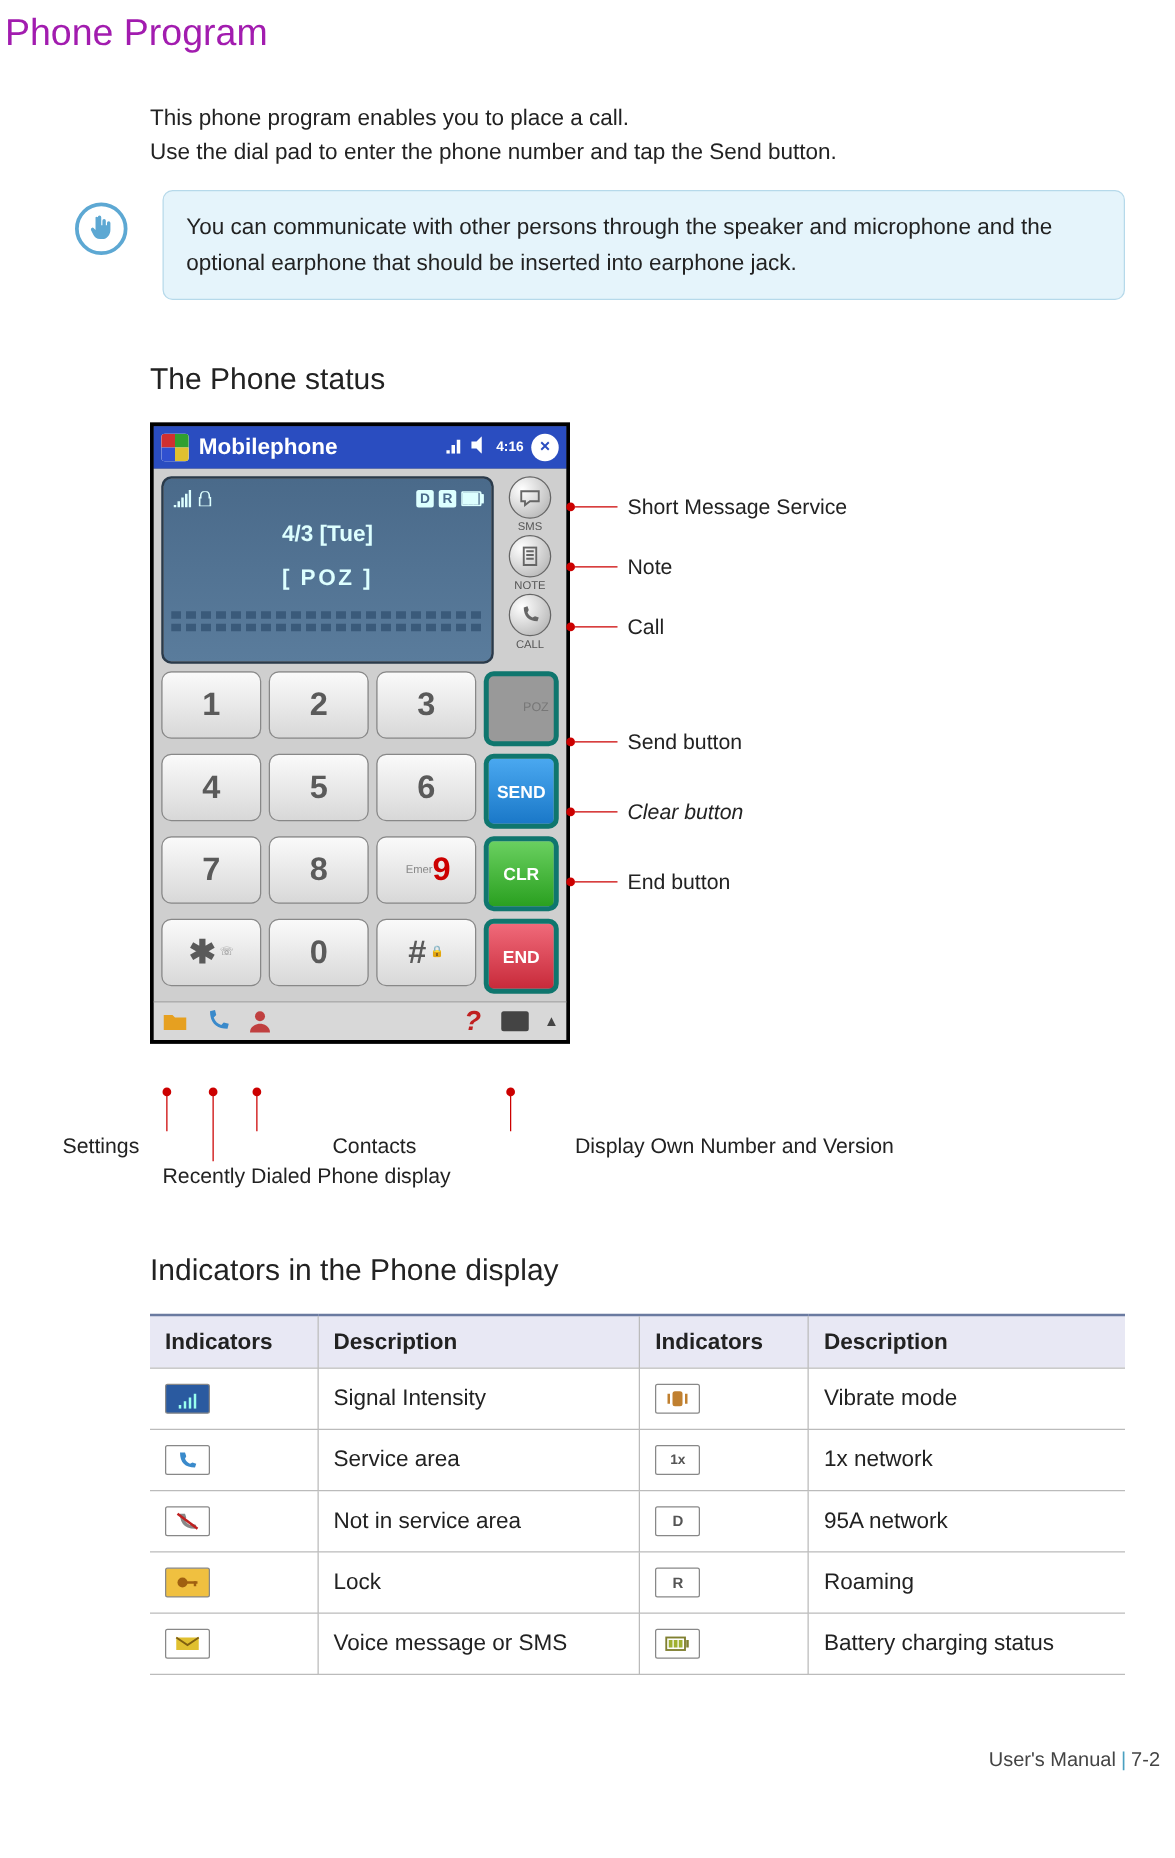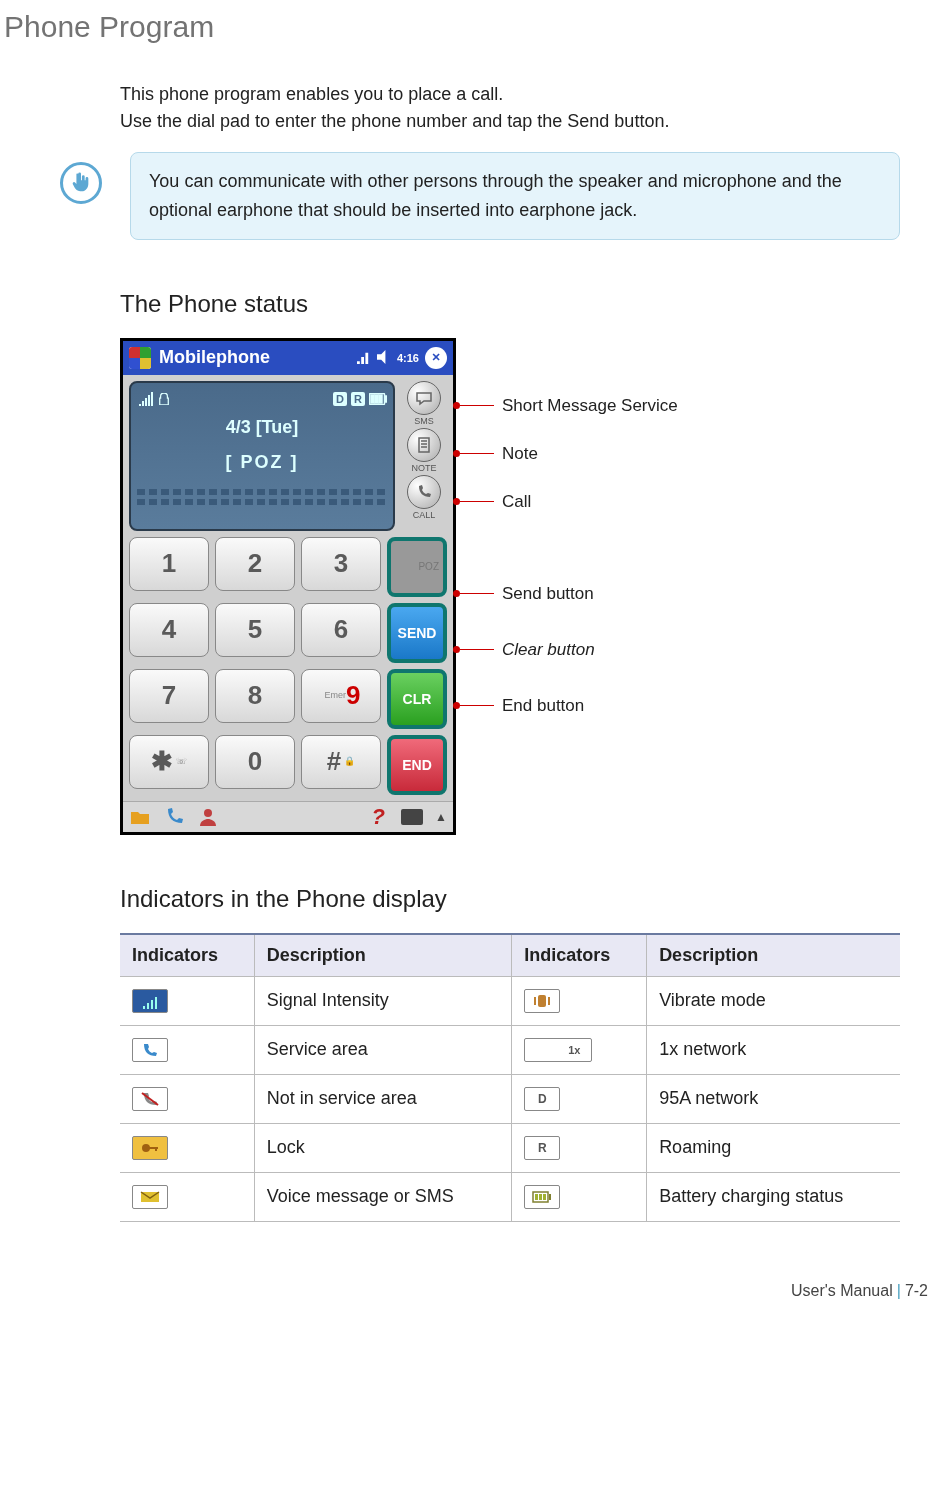--- a/index.html
+++ b/index.html
@@ -4,21 +4,21 @@
 <style>
   body {
     font-family: Arial, Helvetica, sans-serif;
     margin: 0;
     padding: 0;
     width: 940px;
     font-size: 18px;
     color: #222;
   }
   .page-title {
-    color: #737373;
+    color: #a21caf;
     font-size: 30px;
     font-weight: normal;
     margin: 10px 0 40px 4px;
   }
   .content {
     margin-left: 120px;
     margin-right: 40px;
   }
   .intro p {
     margin: 6px 0;
@@ -499,20 +499,33 @@
                 <path d="M3 20c0-5 5-7 8-7s8 2 8 7z"></path>
               </svg>
             </div>
         <div class="spacer"></div>
         <div class="sb-icon sb-help">?</div>
         <div class="sb-kbd"></div>
         <div class="sb-up">▲</div>
       </div>
     </div>
 
+    <div class="below-callouts">
+      <div class="vline" style="left:103px; height:32px;"></div>
+      <div class="lbl" style="left:20px; top:34px;">Settings</div>
+
+      <div class="vline" style="left:140px; height:56px;"></div>
+      <div class="lbl" style="left:100px; top:58px;">Recently Dialed Phone display</div>
+
+      <div class="vline" style="left:175px; height:32px;"></div>
+      <div class="lbl" style="left:236px; top:34px;">Contacts</div>
+
+      <div class="vline" style="left:378px; height:32px;"></div>
+      <div class="lbl" style="left:430px; top:34px;">Display Own Number and Version</div>
+    </div>
     </div>
 
     <div class="callouts-right" style="margin-left:-36px;">
       <div class="co" style="margin-top:58px;">
           <div class="line"></div>
           <div class="txt">Short Message Service</div>
         </div>
       <div class="co" style="margin-top:28px;">
           <div class="line"></div>
           <div class="txt">Note</div>
@@ -563,21 +576,21 @@
             </span></td>
         <td>Vibrate mode</td>
       </tr>
       <tr>
         <td><span class="ind-icon">
               <svg viewBox="0 0 20 16">
                 <path d="M4 2c0 8 4 12 12 12l1-3-3-1-2 1c-2-1-3-2-4-4l1-2-1-3z" fill="#3a8acb"></path>
               </svg>
             </span></td>
         <td>Service area</td>
-        <td><span class="ind-icon" style="font-size:11px;color:#555;font-weight:bold;padding-left:32px;">1x</span></td>
+        <td><span class="ind-icon" style="font-size:11px;color:#555;font-weight:bold;">1x</span></td>
         <td>1x network</td>
       </tr>
       <tr>
         <td><span class="ind-icon">
               <svg viewBox="0 0 20 16">
                 <path d="M4 2c0 8 4 12 12 12l1-3-3-1-2 1c-2-1-3-2-4-4l1-2-1-3z" fill="#888"></path>
                 <path d="M2 2l16 12" stroke="#c02020" stroke-width="2"></path>
               </svg>
             </span></td>
         <td>Not in service area</td>

